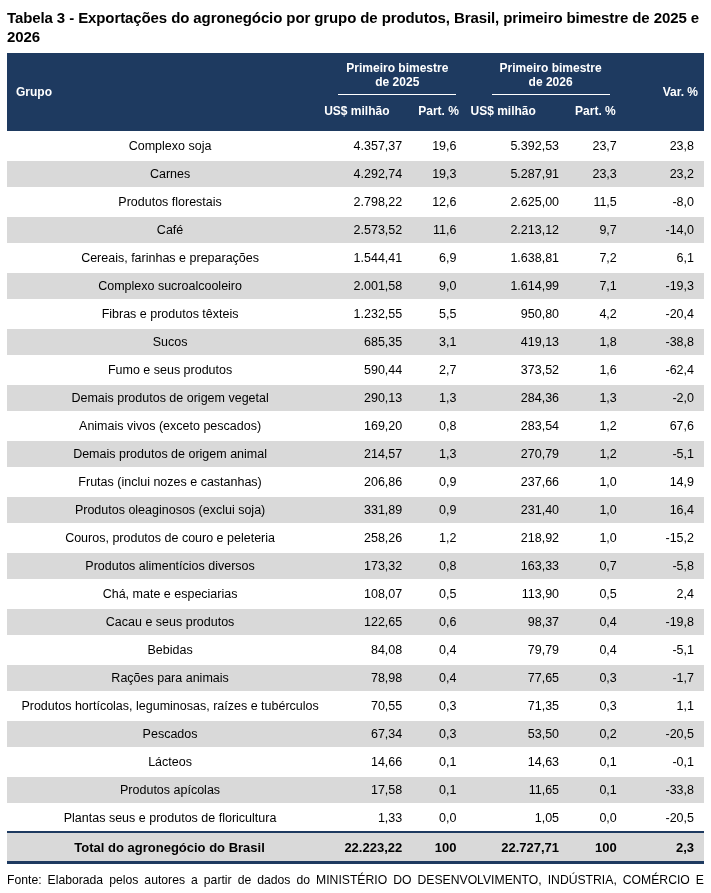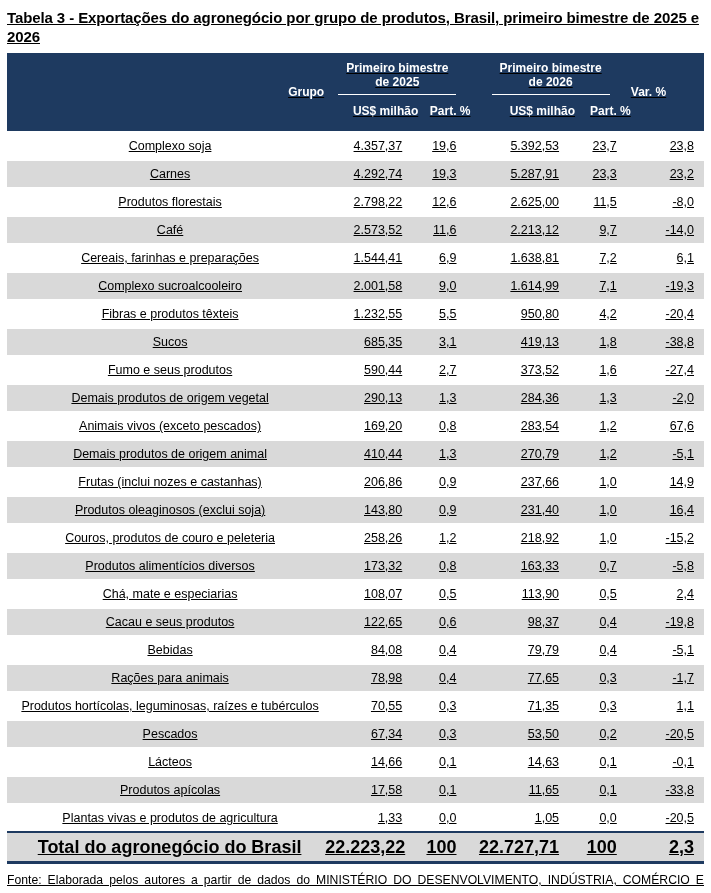--- a/index.html
+++ b/index.html
@@ -8,21 +8,20 @@
     background: #ffffff;
     font-family: "Liberation Sans", sans-serif;
     color: #000;
   }
   .page {
     width: 711px;
     height: 893px;
     box-sizing: border-box;
     padding: 8px 0 0 7px;
     overflow: hidden;
-    text-decoration: underline;
   }
   .title {
     font-size: 15px;
     line-height: 19px;
     font-weight: bold;
     margin: 0 0 7px 0;
     letter-spacing: -0.1px;
   }
   table.export-table {
     width: 697px;
@@ -37,46 +36,46 @@
   col.c-var { width: 10.5%; }
 
   thead th {
     background: var(--header-bg, #1E3A60);
     color: #fff;
     font-size: 12px;
     font-weight: bold;
     padding: 0;
   }
   th.group-col {
-    text-align: right;
+    text-align: left;
     vertical-align: middle;
     padding-left: 9px;
     height: 48px;
   }
   th.period-col {
     vertical-align: bottom;
     padding-top: 8px;
   }
   .period-inner {
     display: block;
     max-width: 118px;
     margin: 0 auto;
     padding-bottom: 5px;
     border-bottom: 1px solid #fff;
     line-height: 14px;
   }
   th.var-col {
     vertical-align: middle;
-    text-align: left;
+    text-align: right;
     padding-right: 6px;
   }
   tr.subhead th {
     height: 32px;
     vertical-align: middle;
-    text-align: right;
+    text-align: left;
     padding-bottom: 4px;
   }
   tbody td {
     font-size: 12.5px;
     height: 26px;
     padding: 0;
     border-top: 2px solid #fff;
     vertical-align: middle;
   }
   tbody tr:nth-child(even) { background: var(--stripe, #D9D9D9); }
@@ -87,21 +86,21 @@
   td.num, tfoot td.num { text-align: right; }
   td.usd  { padding-right: 16px; }
   td.part { padding-right: 14px; }
   td.var  { padding-right: 10px; }
 
   tfoot td {
     background: var(--stripe, #D9D9D9);
     border-top: 2px solid var(--header-bg, #1E3A60);
     border-bottom: 3px solid var(--header-bg, #1E3A60);
     font-weight: bold;
-    font-size: 18px;
+    font-size: 13px;
     height: 26px;
     vertical-align: middle;
     padding-top: 1px;
     padding-bottom: 1px;
     margin-left: 8px;
   }
   .source-note {
     width: 697px;
     font-size: 12.2px;
     line-height: 19.5px;
@@ -207,57 +206,57 @@
     <td class="num usd">419,13</td>
     <td class="num part">1,8</td>
     <td class="num var">-38,8</td>
   </tr>
         <tr>
     <td class="group">Fumo e seus produtos</td>
     <td class="num usd">590,44</td>
     <td class="num part">2,7</td>
     <td class="num usd">373,52</td>
     <td class="num part">1,6</td>
-    <td class="num var">-27,4</td>
+    <td class="num var">-62,4</td>
   </tr>
         <tr>
     <td class="group">Demais produtos de origem vegetal</td>
     <td class="num usd">290,13</td>
     <td class="num part">1,3</td>
     <td class="num usd">284,36</td>
     <td class="num part">1,3</td>
     <td class="num var">-2,0</td>
   </tr>
         <tr>
     <td class="group">Animais vivos (exceto pescados)</td>
     <td class="num usd">169,20</td>
     <td class="num part">0,8</td>
     <td class="num usd">283,54</td>
     <td class="num part">1,2</td>
     <td class="num var">67,6</td>
   </tr>
         <tr>
     <td class="group">Demais produtos de origem animal</td>
-    <td class="num usd">410,44</td>
+    <td class="num usd">214,57</td>
     <td class="num part">1,3</td>
     <td class="num usd">270,79</td>
     <td class="num part">1,2</td>
     <td class="num var">-5,1</td>
   </tr>
         <tr>
     <td class="group">Frutas (inclui nozes e castanhas)</td>
     <td class="num usd">206,86</td>
     <td class="num part">0,9</td>
     <td class="num usd">237,66</td>
     <td class="num part">1,0</td>
     <td class="num var">14,9</td>
   </tr>
         <tr>
     <td class="group">Produtos oleaginosos (exclui soja)</td>
-    <td class="num usd">143,80</td>
+    <td class="num usd">331,89</td>
     <td class="num part">0,9</td>
     <td class="num usd">231,40</td>
     <td class="num part">1,0</td>
     <td class="num var">16,4</td>
   </tr>
         <tr>
     <td class="group">Couros, produtos de couro e peleteria</td>
     <td class="num usd">258,26</td>
     <td class="num part">1,2</td>
     <td class="num usd">218,92</td>
@@ -330,21 +329,21 @@
   </tr>
         <tr>
     <td class="group">Produtos apícolas</td>
     <td class="num usd">17,58</td>
     <td class="num part">0,1</td>
     <td class="num usd">11,65</td>
     <td class="num part">0,1</td>
     <td class="num var">-33,8</td>
   </tr>
         <tr>
-    <td class="group">Plantas vivas e produtos de agricultura</td>
+    <td class="group">Plantas seus e produtos de floricultura</td>
     <td class="num usd">1,33</td>
     <td class="num part">0,0</td>
     <td class="num usd">1,05</td>
     <td class="num part">0,0</td>
     <td class="num var">-20,5</td>
   </tr>
       </tbody>
     <tfoot>
       <tr>
         <td class="group">Total do agronegócio do Brasil</td>

